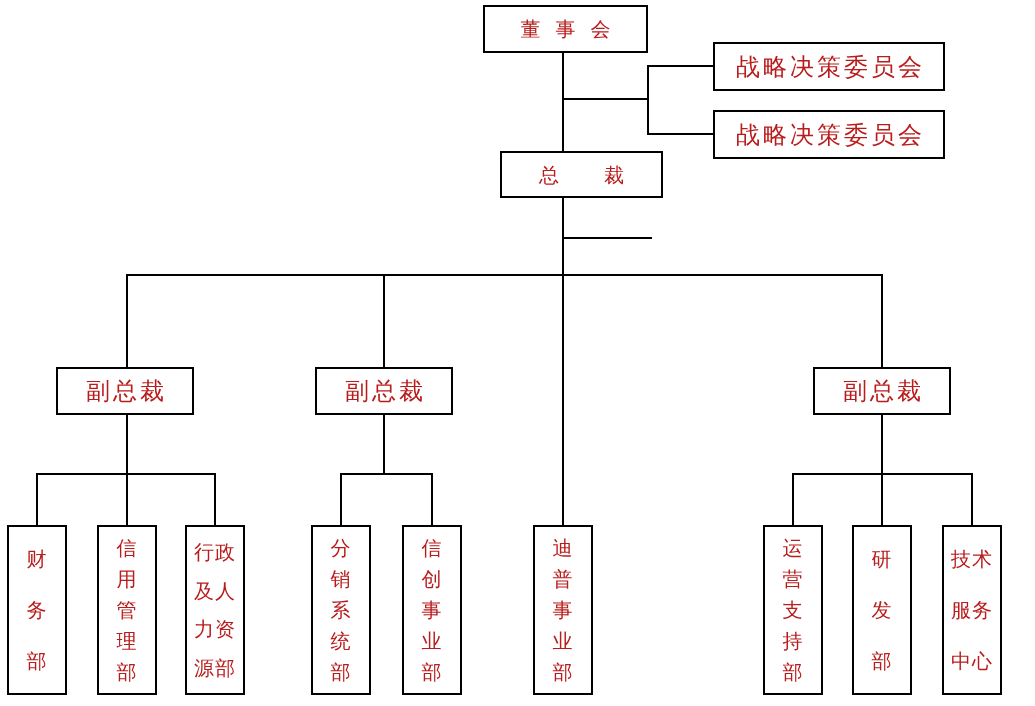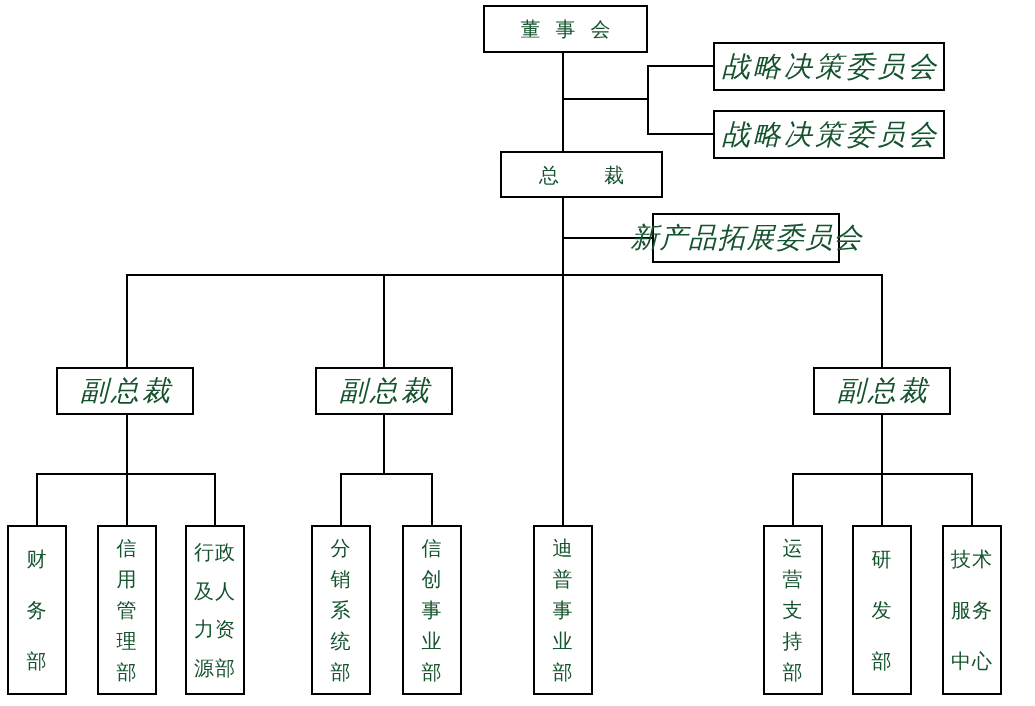--- a/index.html
+++ b/index.html
@@ -7,21 +7,21 @@
     padding: 0;
     background: #ffffff;
     font-family: "Liberation Serif", "DejaVu Serif", serif;
   }
   #canvas {
     position: relative;
     width: 1035px;
     height: 706px;
     background: #ffffff;
     overflow: hidden;
-    color: #14532d;
+    color: #b91c1c;
   }
   .hline {
     position: absolute;
     height: 2px;
     background: #000000;
   }
   .vline {
     position: absolute;
     width: 2px;
     background: #000000;
@@ -29,26 +29,25 @@
   .node {
     position: absolute;
     box-sizing: border-box;
     border: 2px solid #000000;
     background: #ffffff;
     display: flex;
     align-items: center;
     justify-content: center;
   }
   .node .label {
-    font-size: 28px;
+    font-size: 24px;
     letter-spacing: 3px;
     text-indent: 3px;
     white-space: pre;
     line-height: 1;
-    font-style: italic;
   }
   .node .label-spaced {
     font-size: 20px;
     letter-spacing: 5px;
     text-indent: 5px;
     white-space: pre;
     line-height: 1;
   }
   .dept {
     position: absolute;
@@ -114,23 +113,20 @@
   </div>
 
   <div class="node" style="left:713px; top:110px; width:232px; height:49px;">
     <span class="label">战略决策委员会</span>
   </div>
 
   <div class="node" style="left:500px; top:151px; width:163px; height:47px;">
     <span class="label-spaced">总    裁</span>
   </div>
 
-  <div class="node" style="left:652px; top:213px; width:188px; height:50px;">
-    <span class="label" style="letter-spacing:1px; text-indent:1px;">新产品拓展委员会</span>
-  </div>
 
   <div class="node" style="left:56px;  top:367px; width:138px; height:48px;">
     <span class="label">副总裁</span>
   </div>
 
   <div class="node" style="left:315px; top:367px; width:138px; height:48px;">
     <span class="label">副总裁</span>
   </div>
 
   <div class="node" style="left:813px; top:367px; width:138px; height:48px;">

